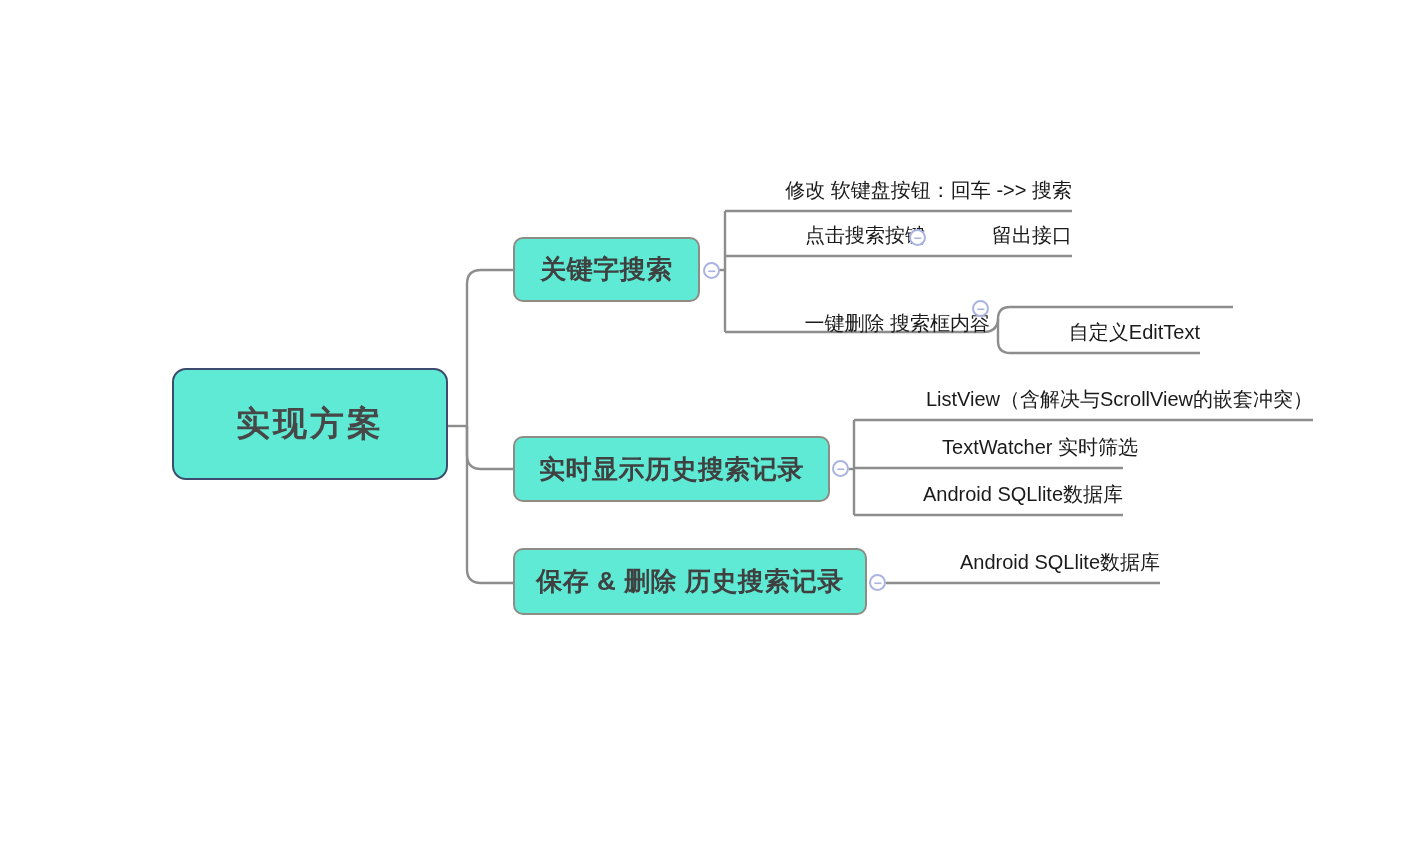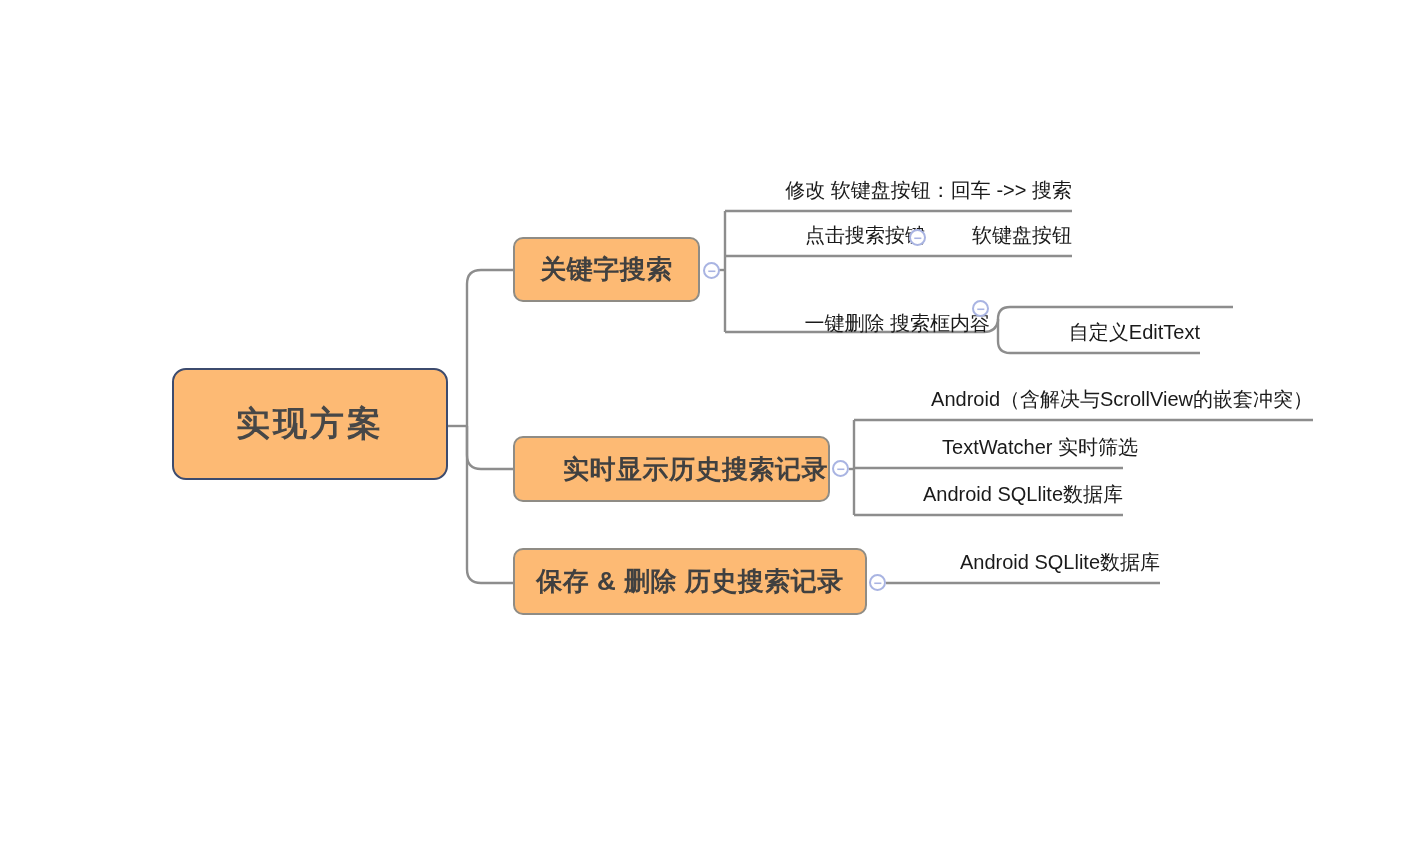--- a/index.html
+++ b/index.html
@@ -6,33 +6,33 @@
   html,body { background:#ffffff; }
   body { font-family:"Liberation Sans","DejaVu Sans",sans-serif; }
   .canvas {
     position:relative; width:1402px; height:854px; background:#ffffff;
     overflow:hidden; margin:0 auto;
   }
   .lines { position:absolute; left:0; top:0; width:1402px; height:854px; }
   .lines path { stroke:#8d8d8d; stroke-width:2.4; fill:none; }
 
   .node {
-    position:absolute; background:#fdba74;
+    position:absolute; background:#5eead4;
     display:flex; align-items:center; justify-content:center;
     color:#404040; white-space:nowrap; z-index:2;
   }
   .root-node {
     left:172px; top:368px; width:276px; height:112px;
     border:2.6px solid #3c4b6e; border-radius:14px;
     font-size:34px; font-weight:700; letter-spacing:3px; color:#474747;
   }
   .branch { border:2.2px solid #8f8c85; border-radius:10px;
     font-size:26px; font-weight:600; letter-spacing:0.5px; }
   .branch-1 { left:513px; top:237px; width:187px; height:65px; }
-  .branch-2 { left:513px; top:436px; width:317px; height:66px;justify-content:flex-end; }
+  .branch-2 { left:513px; top:436px; width:317px; height:66px; }
   .branch-3 { left:513px; top:548px; width:354px; height:67px;text-align:right; }
 
   .leaf {
     position:absolute; height:30px; line-height:30px; text-align:right;
     font-size:20px; font-weight:500; color:#1a1a1a; white-space:nowrap; z-index:2;
   }
   .leaf-b1-1 { left:725px; top:175px; width:347px; }
   .leaf-b1-2 { left:725px; top:220px; width:200px; }
   .leaf-b1-2c { left:940px; top:220px; width:132px; }
   .leaf-b1-3 { left:725px; top:308px; width:265px; }
@@ -88,25 +88,25 @@
   </div>
   <div class="node branch branch-2">
     <span>实时显示历史搜索记录</span>
   </div>
   <div class="node branch branch-3">
     <span>保存 &amp; 删除 历史搜索记录</span>
   </div>
 
   <div class="leaf leaf-b1-1">修改 软键盘按钮：回车 -&gt;&gt; 搜索</div>
   <div class="leaf leaf-b1-2">点击搜索按键</div>
-  <div class="leaf leaf-b1-2c">软键盘按钮</div>
+  <div class="leaf leaf-b1-2c">留出接口</div>
   <div class="leaf leaf-b1-3">一键删除 搜索框内容</div>
   <div class="leaf leaf-b1-3b">自定义EditText</div>
 
-  <div class="leaf leaf-b2-1">Android（含解决与ScrollView的嵌套冲突）</div>
+  <div class="leaf leaf-b2-1">ListView（含解决与ScrollView的嵌套冲突）</div>
   <div class="leaf leaf-b2-2">TextWatcher 实时筛选</div>
   <div class="leaf leaf-b2-3">Android SQLlite数据库</div>
 
   <div class="leaf leaf-b3-1">Android SQLlite数据库</div>
 
   <div class="collapse col-b1">−</div>
   <div class="collapse col-b1c2">−</div>
   <div class="collapse col-b1c3">−</div>
   <div class="collapse col-b2">−</div>
   <div class="collapse col-b3">−</div>

